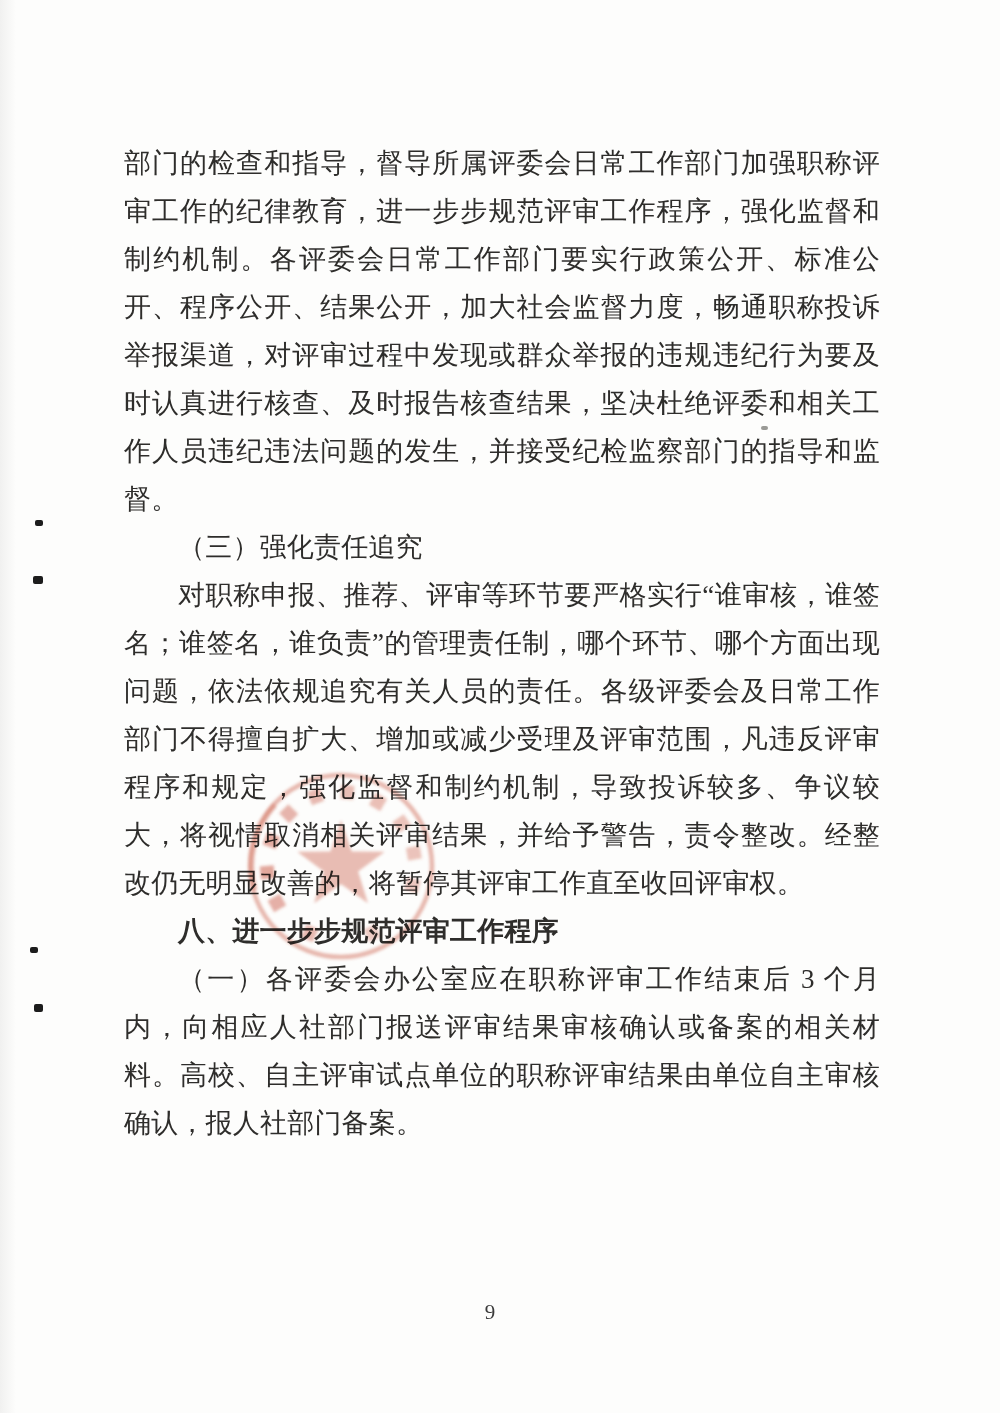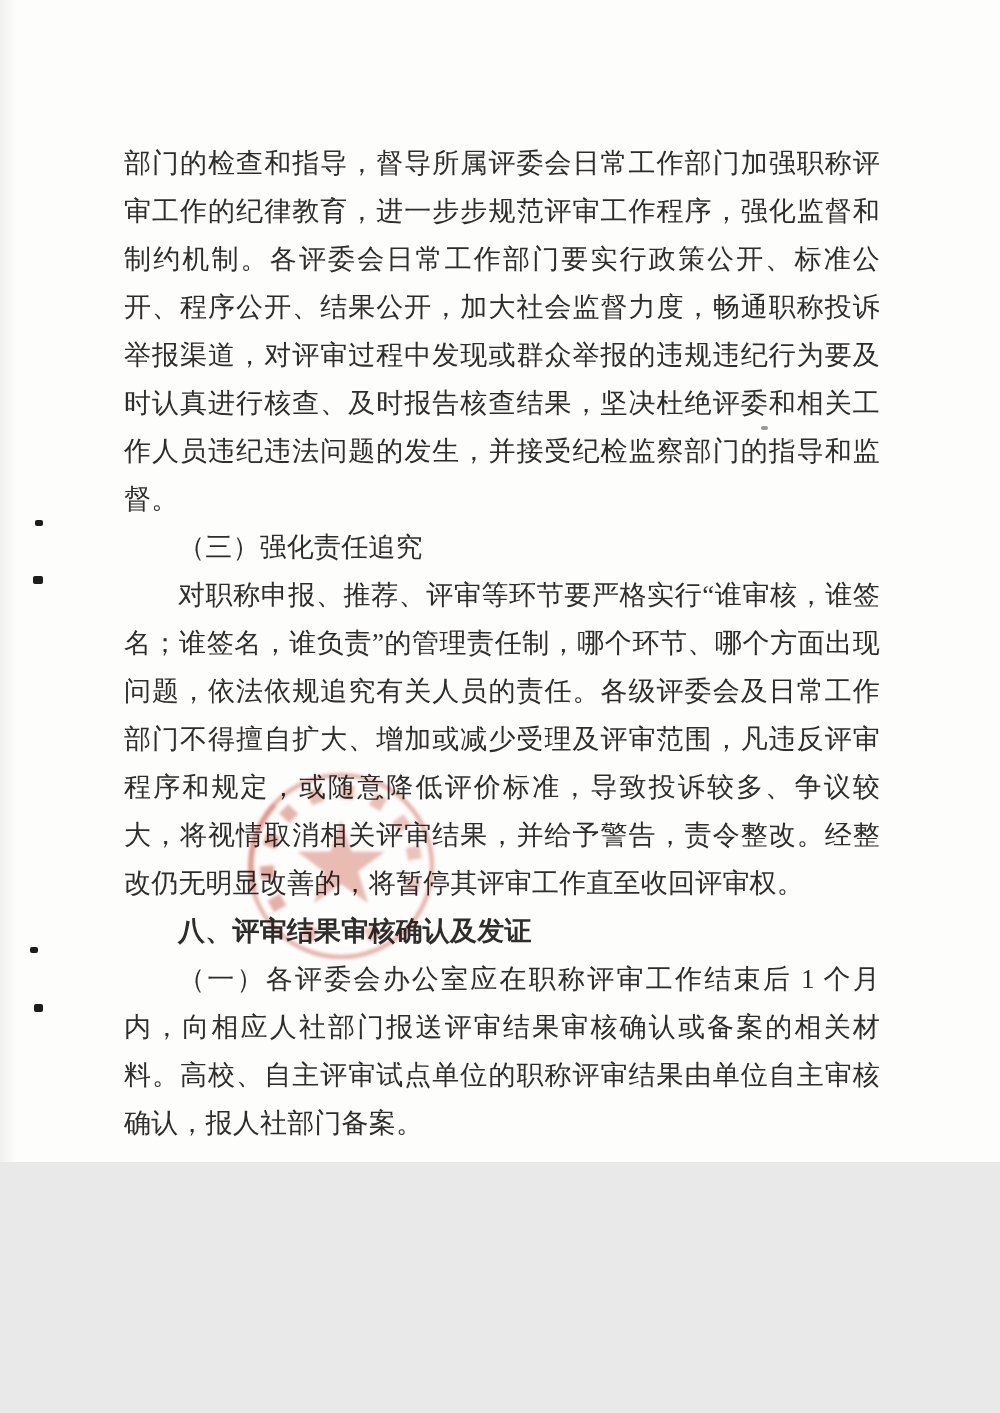--- a/index.html
+++ b/index.html
@@ -3,21 +3,21 @@
 <meta charset="utf-8">
 <style>
   html, body { margin: 0; padding: 0; }
   body {
     width: 1000px; height: 1413px;
     background: #e9e9e9;
     font-family: "Liberation Serif", "DejaVu Serif", serif;
   }
   .page {
     position: relative;
-    width: 1000px; height: 1162px;
+    width: 1000px; height: 1413px;
     background: #fdfdfc;
     overflow: hidden;
   }
   
   .edge-shade {
     position: absolute; left: 0; top: 0; bottom: 0; width: 16px;
     background: linear-gradient(90deg, rgba(130,130,130,0.10), rgba(130,130,130,0.0));
     pointer-events: none;
   }
   .content {
@@ -67,23 +67,23 @@
 </head>
 <body>
 
 <div class="page">
 
   <div class="edge-shade"></div>
 
   <div class="content">
     <p>部门的检查和指导，督导所属评委会日常工作部门加强职称评审工作的纪律教育，进一步步规范评审工作程序，强化监督和制约机制。各评委会日常工作部门要实行政策公开、标准公开、程序公开、结果公开，加大社会监督力度，畅通职称投诉举报渠道，对评审过程中发现或群众举报的违规违纪行为要及时认真进行核查、及时报告核查结果，坚决杜绝评委和相关工作人员违纪违法问题的发生，并接受纪检监察部门的指导和监督。</p>
     <p class="indent">（三）强化责任追究</p>
-    <p class="indent">对职称申报、推荐、评审等环节要严格实行“谁审核，谁签名；谁签名，谁负责”的管理责任制，哪个环节、哪个方面出现问题，依法依规追究有关人员的责任。各级评委会及日常工作部门不得擅自扩大、增加或减少受理及评审范围，凡违反评审程序和规定，或随意降低评价标准，导致投诉较多、争议较大，将视情取消相关评审结果，并给予警告，责令整改。经整改仍无明显改善的，将暂停其评审工作直至收回评审权。</p>
-    <p class="indent bold">八、评审结果审核确认及发证</p>
-    <p class="indent">（一）各评委会办公室应在职称评审工作结束后 1 个月内，向相应人社部门报送评审结果审核确认或备案的相关材料。高校、自主评审试点单位的职称评审结果由单位自主审核确认，报人社部门备案。</p>
+    <p class="indent">对职称申报、推荐、评审等环节要严格实行“谁审核，谁签名；谁签名，谁负责”的管理责任制，哪个环节、哪个方面出现问题，依法依规追究有关人员的责任。各级评委会及日常工作部门不得擅自扩大、增加或减少受理及评审范围，凡违反评审程序和规定，强化监督和制约机制，导致投诉较多、争议较大，将视情取消相关评审结果，并给予警告，责令整改。经整改仍无明显改善的，将暂停其评审工作直至收回评审权。</p>
+    <p class="indent bold">八、进一步步规范评审工作程序</p>
+    <p class="indent">（一）各评委会办公室应在职称评审工作结束后 3 个月内，向相应人社部门报送评审结果审核确认或备案的相关材料。高校、自主评审试点单位的职称评审结果由单位自主审核确认，报人社部门备案。</p>
   </div>
 
   <svg class="stamp" viewBox="0 0 192 192" xmlns="http://www.w3.org/2000/svg">
     <defs>
       <filter id="blr" x="-20%" y="-20%" width="140%" height="140%">
         <feGaussianBlur stdDeviation="1.6"></feGaussianBlur>
       </filter>
     </defs>
 
     <circle cx="96" cy="96" r="91" fill="none" stroke="#c9543e" stroke-width="4.5" opacity="0.42" filter="url(#blr)"></circle>

